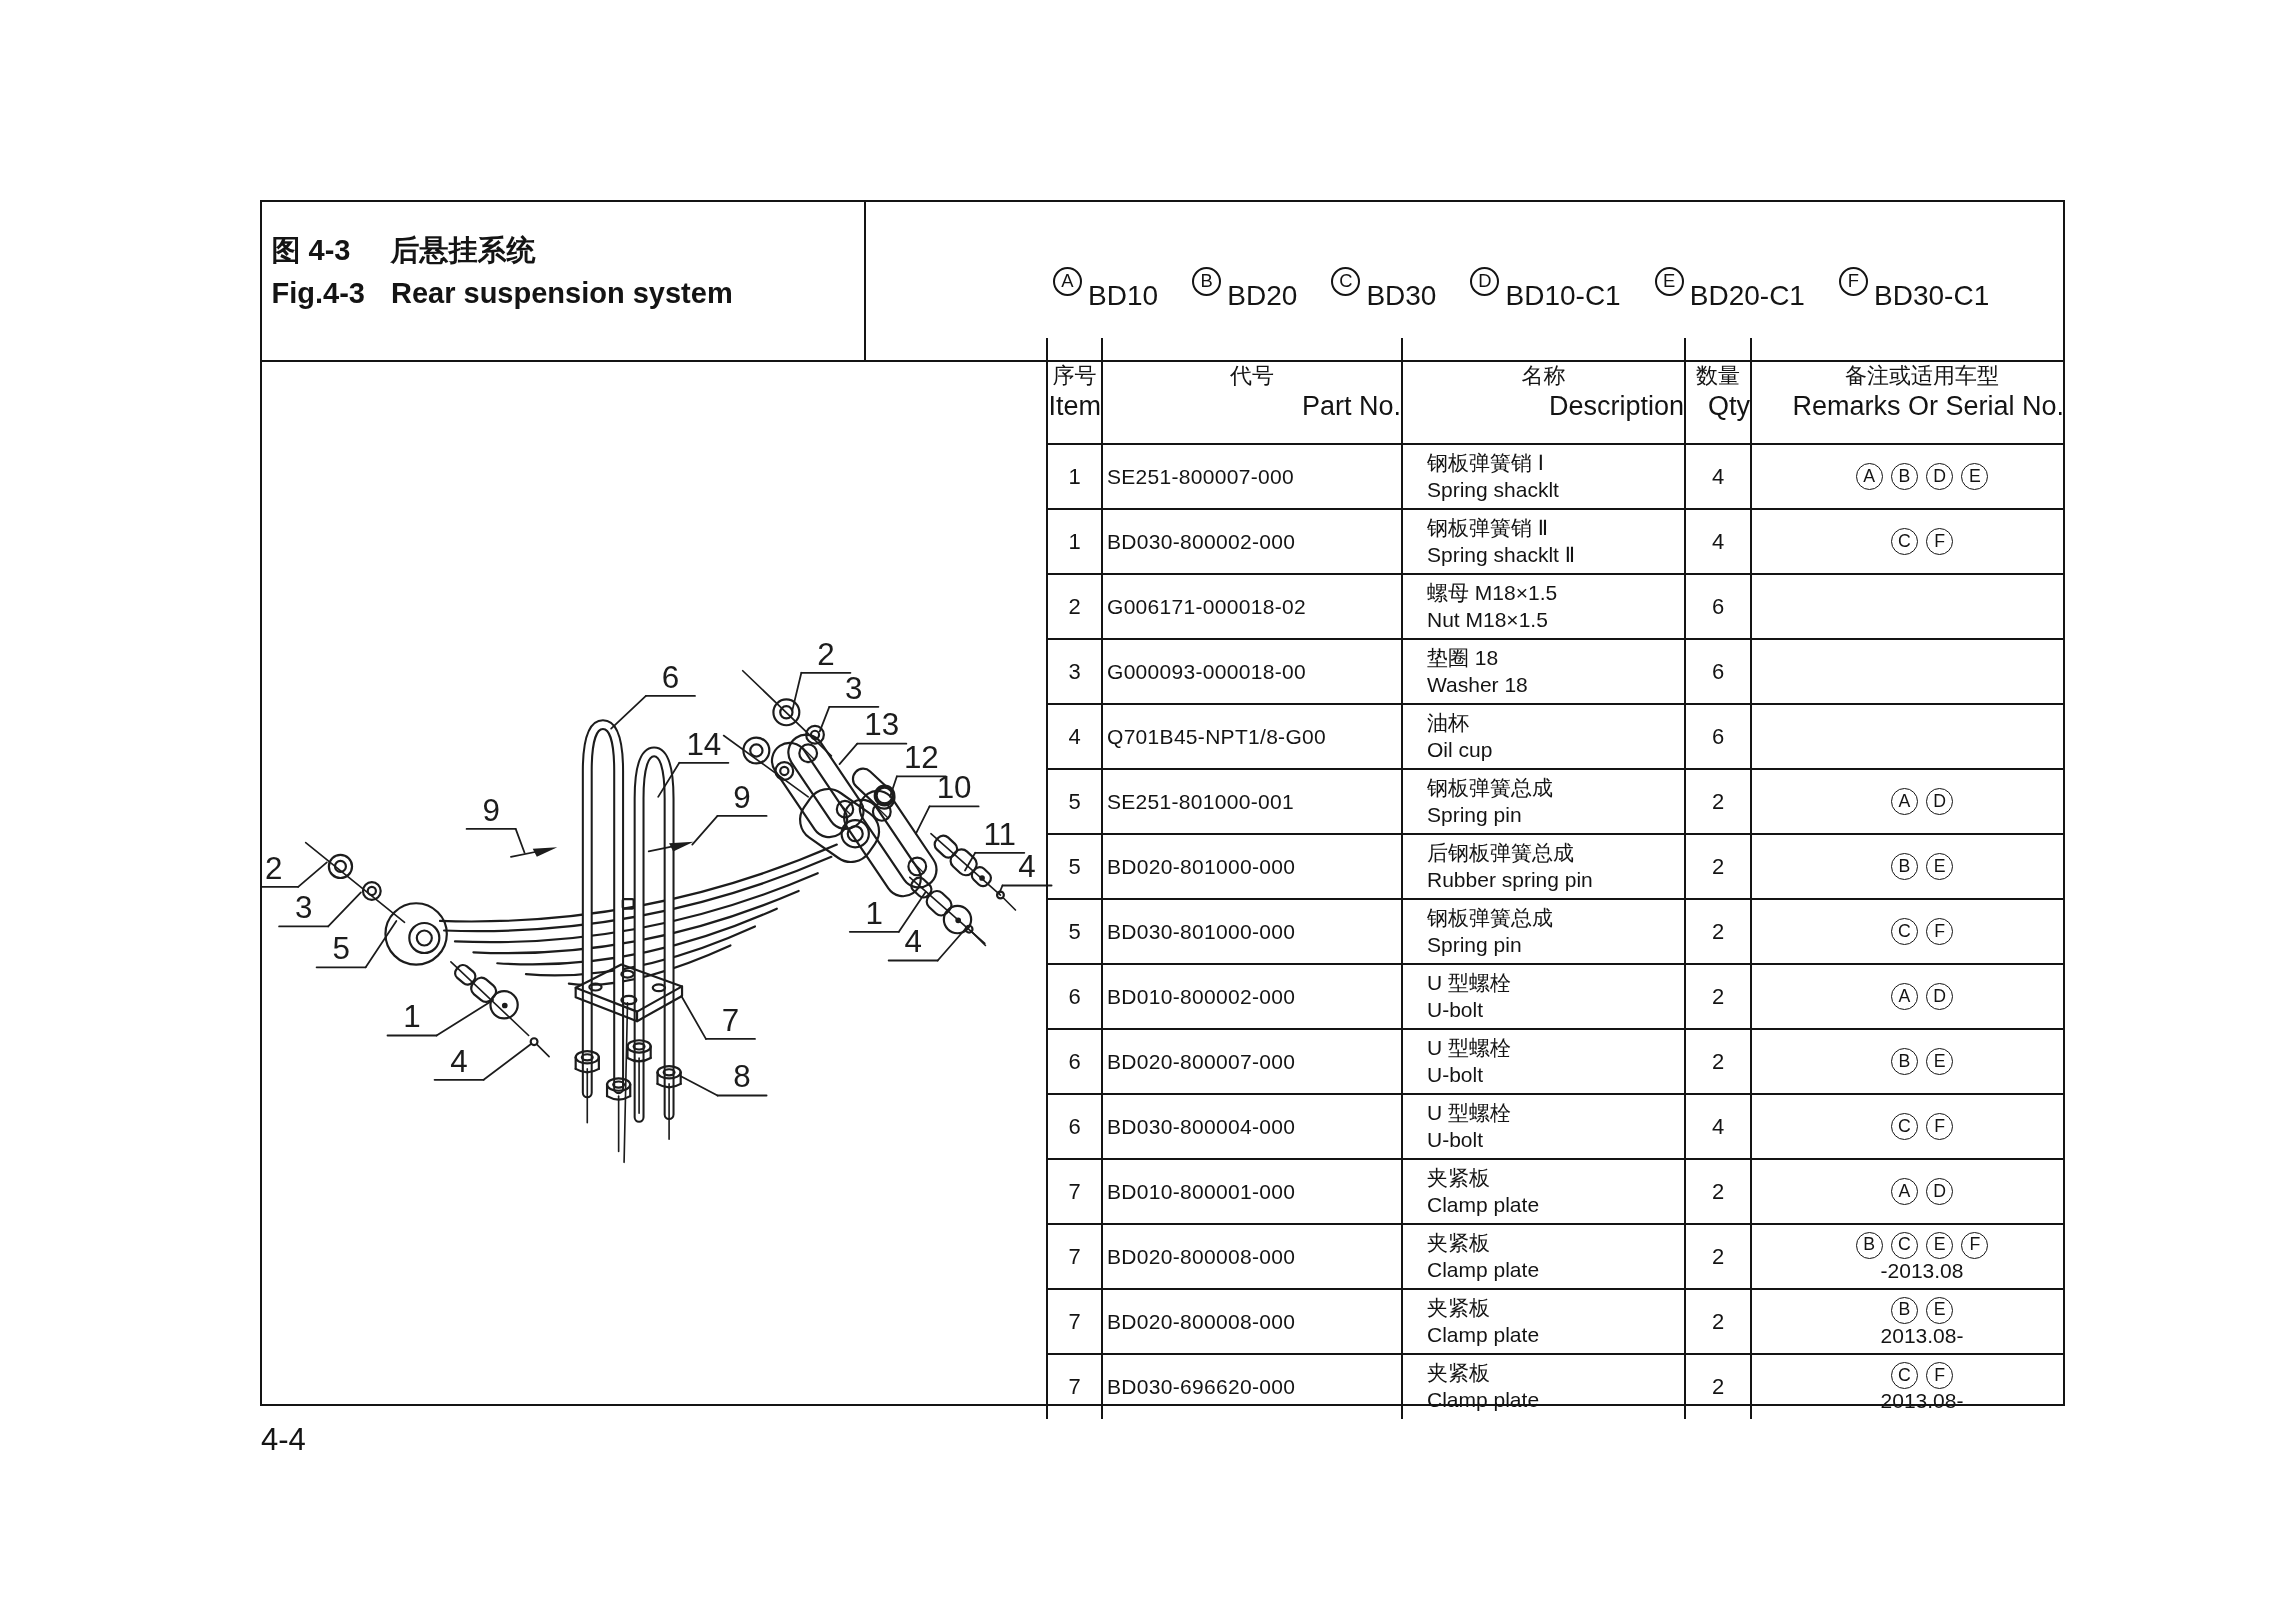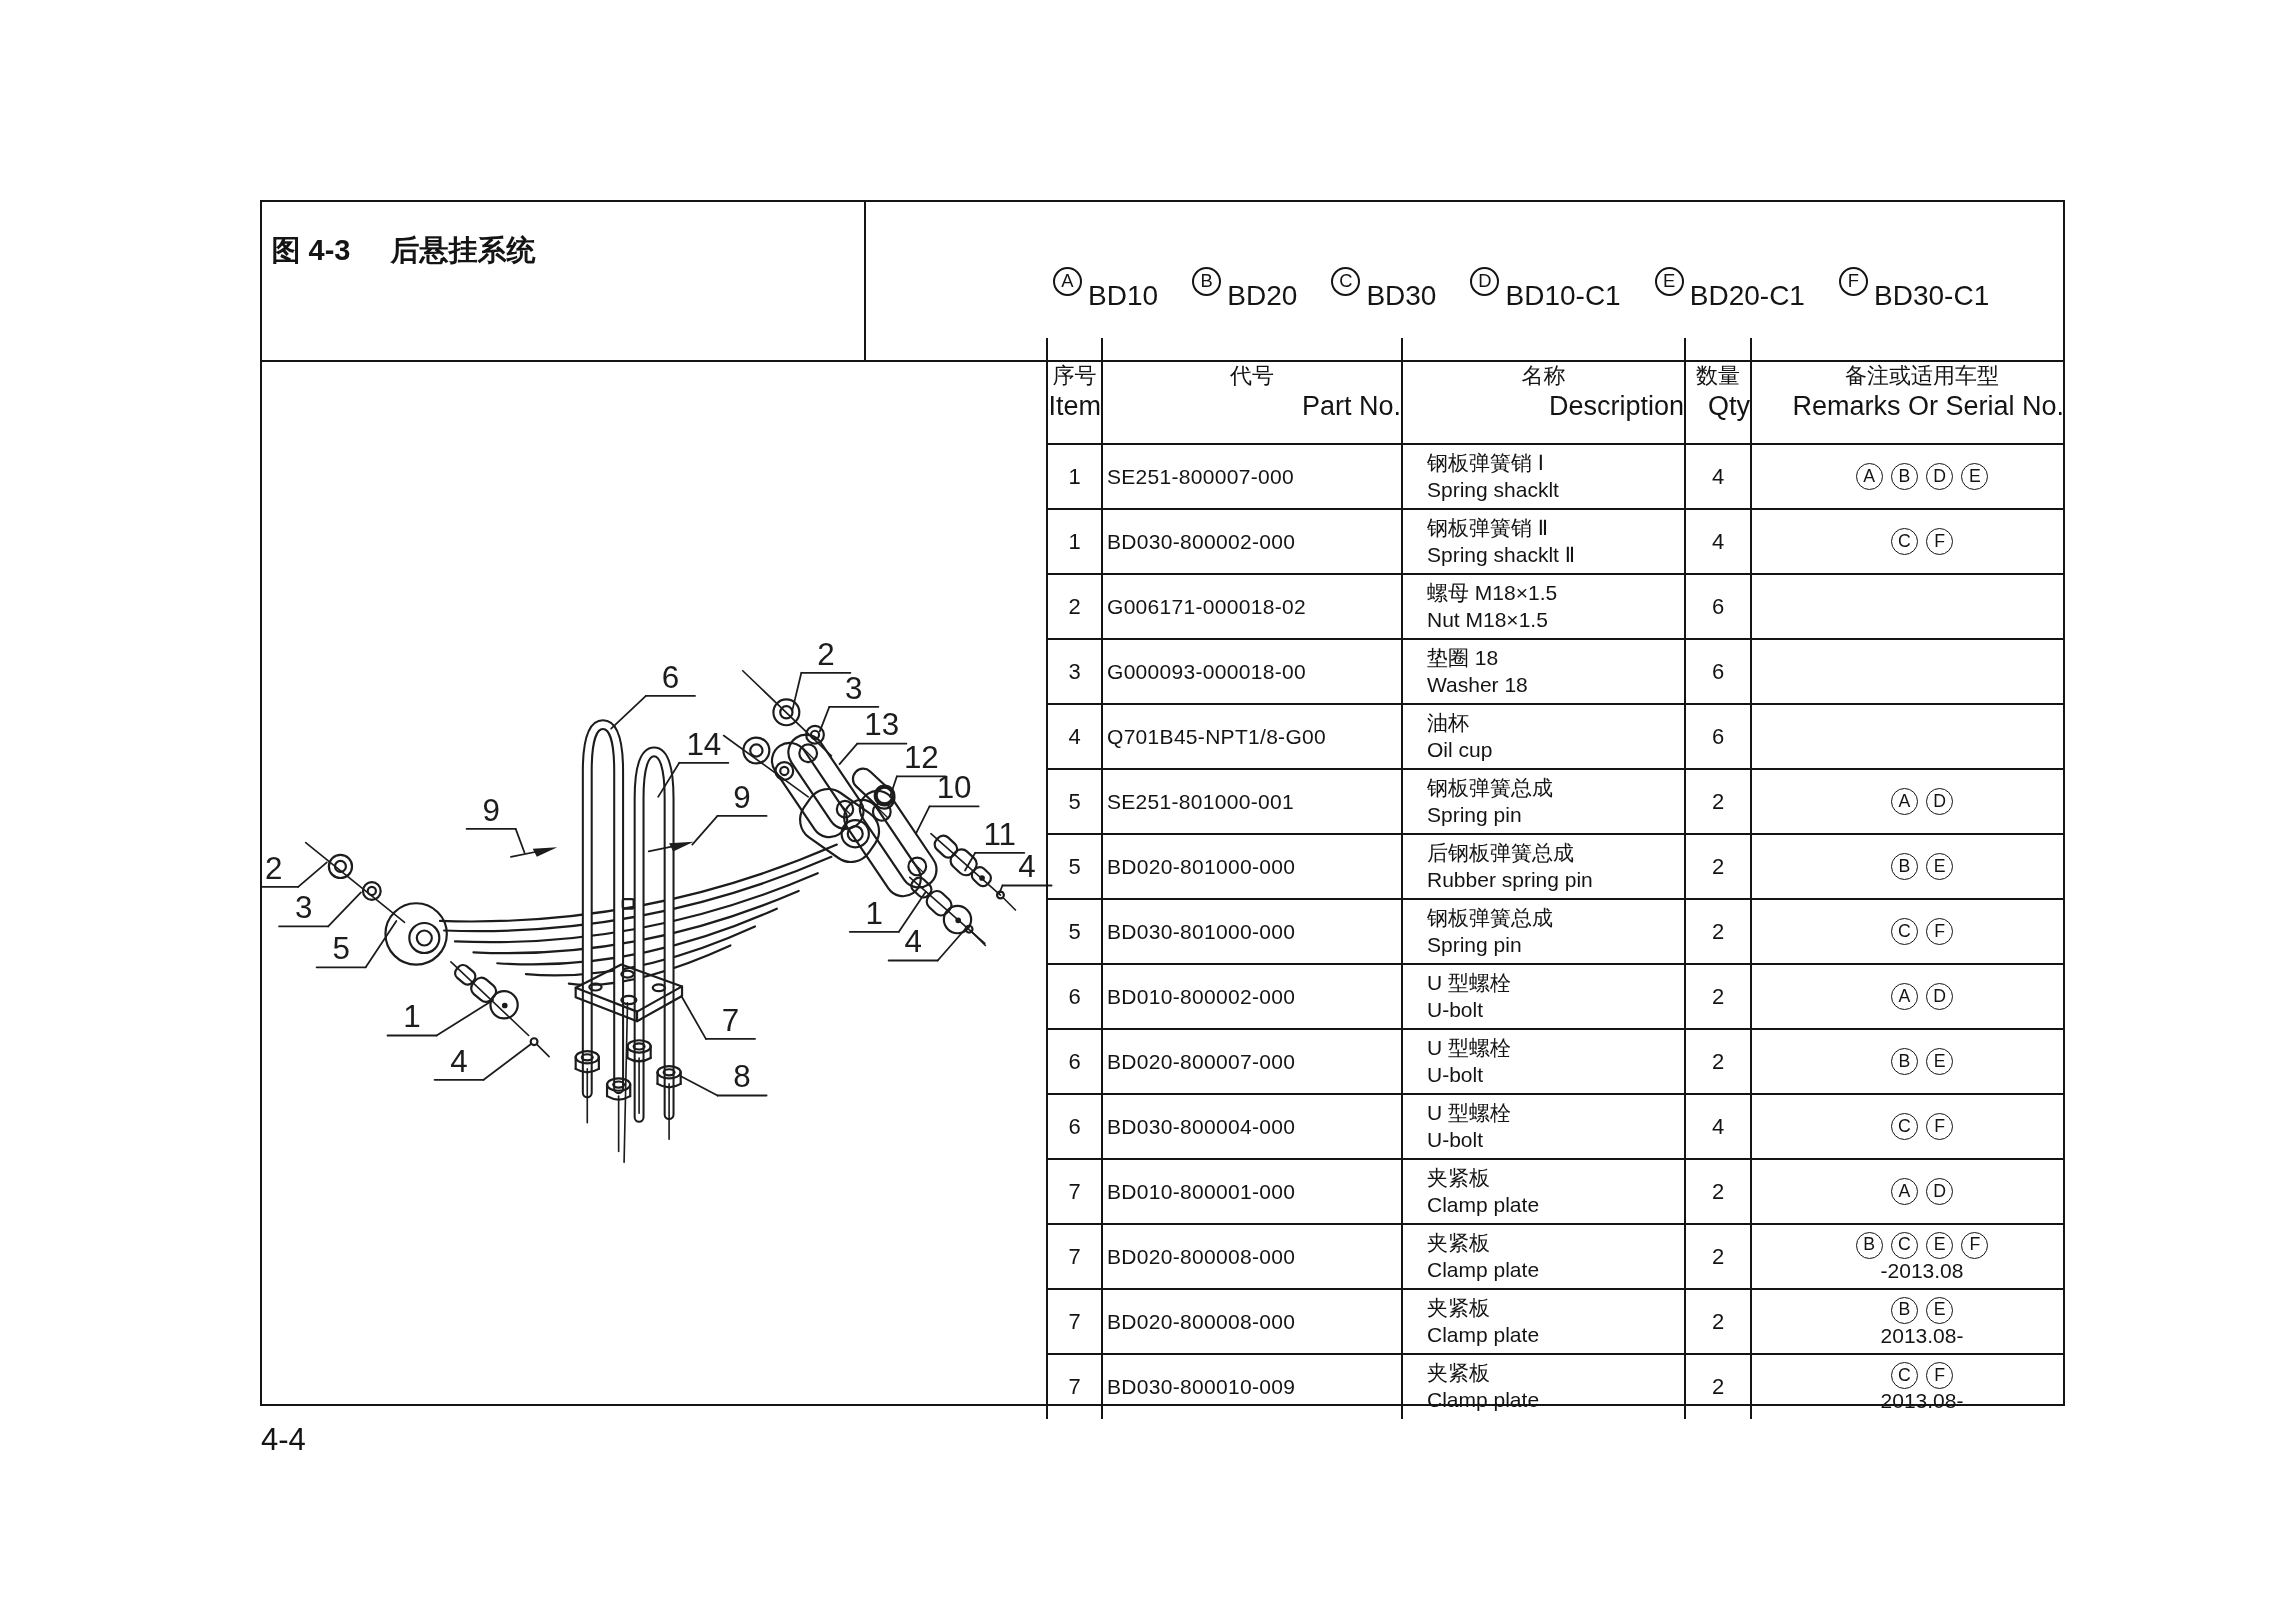--- a/index.html
+++ b/index.html
@@ -69,20 +69,23 @@
 </style>
 </head>
 <body>
 
 <div class="frame">
 
   <div class="header-strip">
     <div class="title-block">
       <div class="title-line cn">
         <span class="fig-no">图 4-3</span><span>后悬挂系统</span>
+      </div>
+      <div class="title-line en">
+        <span class="fig-no" style="margin-right:26px">Fig.4-3</span><span>Rear suspension system</span>
       </div>
     </div>
     <div class="legend" id="legend">
   <div class="legend-item">
     <span class="circ">A</span>
     <span class="model">BD10</span>
   </div>
 
   <div class="legend-item">
     <span class="circ">B</span>
@@ -644,21 +647,21 @@
       <div class="circs">
               <span class="circ">B</span>
               <span class="circ">E</span>
             </div>
       <div class="note">2013.08-</div>
     </td>
   </tr>
 
   <tr>
     <td class="c-item">7</td>
-    <td class="c-part">BD030-800010-009</td>
+    <td class="c-part">BD030-696620-000</td>
     <td class="c-desc">
       <div class="d-cn">夹紧板</div>
       <div class="d-en">Clamp plate</div>
     </td>
     <td class="c-qty">2</td>
     <td class="c-rem">
       <div class="circs">
               <span class="circ">C</span>
               <span class="circ">F</span>
             </div>

